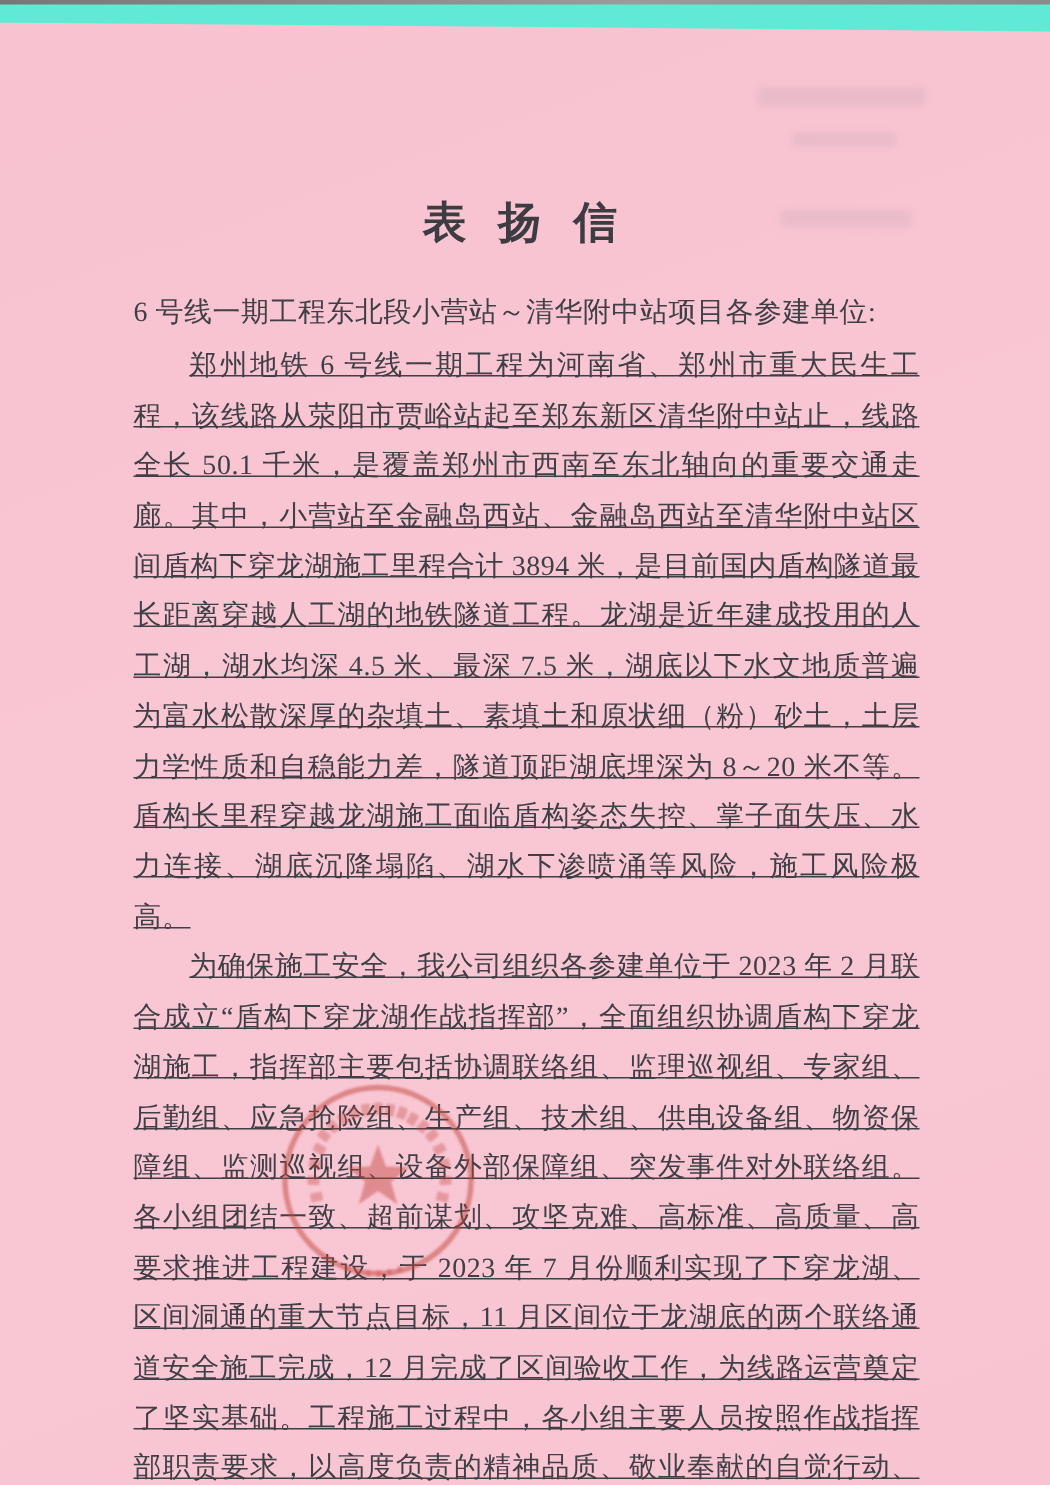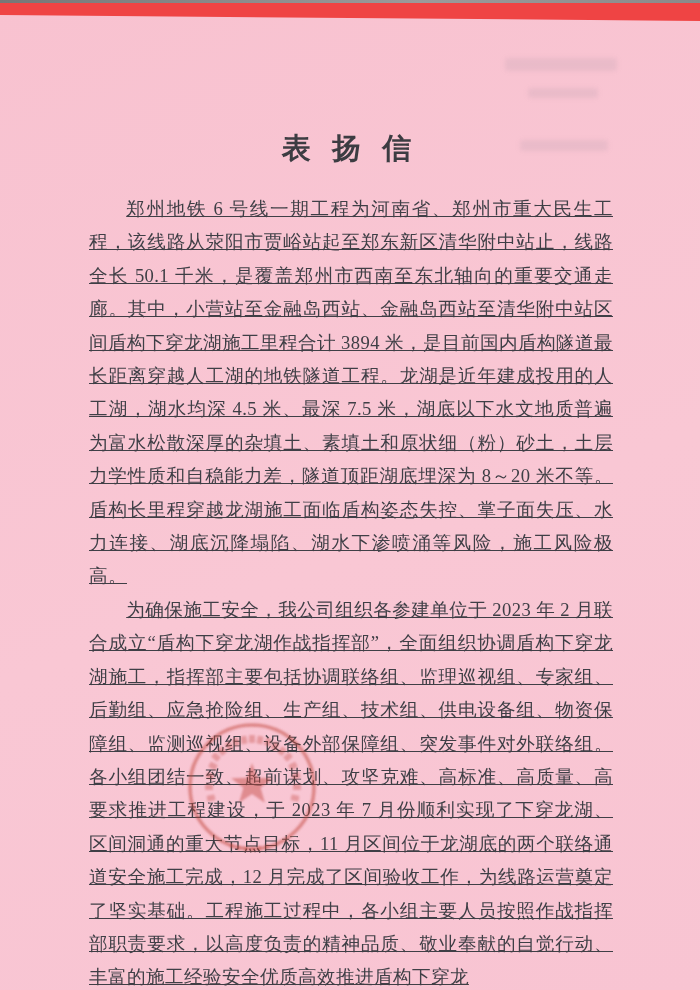--- a/index.html
+++ b/index.html
@@ -3,21 +3,21 @@
 <meta charset="utf-8">
 <style>
   html,body{margin:0;padding:0;}
   body{
     width:700px;height:990px;
     font-family:"Liberation Serif","DejaVu Serif",serif;
     background:#e9e7e2;
   }
   .scan{
     position:relative;width:700px;height:990px;overflow:hidden;
-    background:#ef4444;
+    background:#5eead4;
   }
   .scan-top-line{
     position:absolute;top:0;left:0;width:100%;height:3px;
     background:linear-gradient(to right,#777,#9b9b9b 60%,#8a8a8a);
   }
   .paper{
     position:absolute;top:0;left:0;width:700px;height:990px;
     background:linear-gradient(160deg,#f8c2d0 0%,#f9c7d4 55%,#f8c4d2 100%);
     clip-path:polygon(0 15px,100% 21px,100% 990px,0 990px);
   }
@@ -57,20 +57,21 @@
 
   <div class="paper">
 
     <div class="ghost g1"></div>
     <div class="ghost g2"></div>
     <div class="ghost g3"></div>
 
     <div class="title">表  扬  信</div>
 
     <div class="body-text">
+      <p class="salutation">6 号线一期工程东北段小营站～清华附中站项目各参建单位:</p>
       <p class="para">郑州地铁 6 号线一期工程为河南省、郑州市重大民生工程，该线路从荥阳市贾峪站起至郑东新区清华附中站止，线路全长 50.1 千米，是覆盖郑州市西南至东北轴向的重要交通走廊。其中，小营站至金融岛西站、金融岛西站至清华附中站区间盾构下穿龙湖施工里程合计 3894 米，是目前国内盾构隧道最长距离穿越人工湖的地铁隧道工程。龙湖是近年建成投用的人工湖，湖水均深 4.5 米、最深 7.5 米，湖底以下水文地质普遍为富水松散深厚的杂填土、素填土和原状细（粉）砂土，土层力学性质和自稳能力差，隧道顶距湖底埋深为 8～20 米不等。盾构长里程穿越龙湖施工面临盾构姿态失控、掌子面失压、水力连接、湖底沉降塌陷、湖水下渗喷涌等风险，施工风险极高。</p>
       <p class="para">为确保施工安全，我公司组织各参建单位于 2023 年 2 月联合成立“盾构下穿龙湖作战指挥部”，全面组织协调盾构下穿龙湖施工，指挥部主要包括协调联络组、监理巡视组、专家组、后勤组、应急抢险组、生产组、技术组、供电设备组、物资保障组、监测巡视组、设备外部保障组、突发事件对外联络组。各小组团结一致、超前谋划、攻坚克难、高标准、高质量、高要求推进工程建设，于 2023 年 7 月份顺利实现了下穿龙湖、区间洞通的重大节点目标，11 月区间位于龙湖底的两个联络通道安全施工完成，12 月完成了区间验收工作，为线路运营奠定了坚实基础。工程施工过程中，各小组主要人员按照作战指挥部职责要求，以高度负责的精神品质、敬业奉献的自觉行动、丰富的施工经验安全优质高效推进盾构下穿龙</p>
     </div>
 
     <svg class="seal" viewBox="0 0 138 140" xmlns="http://www.w3.org/2000/svg">
       <defs>
         <filter id="sblur" x="-20%" y="-20%" width="140%" height="140%">
           <feGaussianBlur stdDeviation="0.8"></feGaussianBlur>
         </filter>
       </defs>

